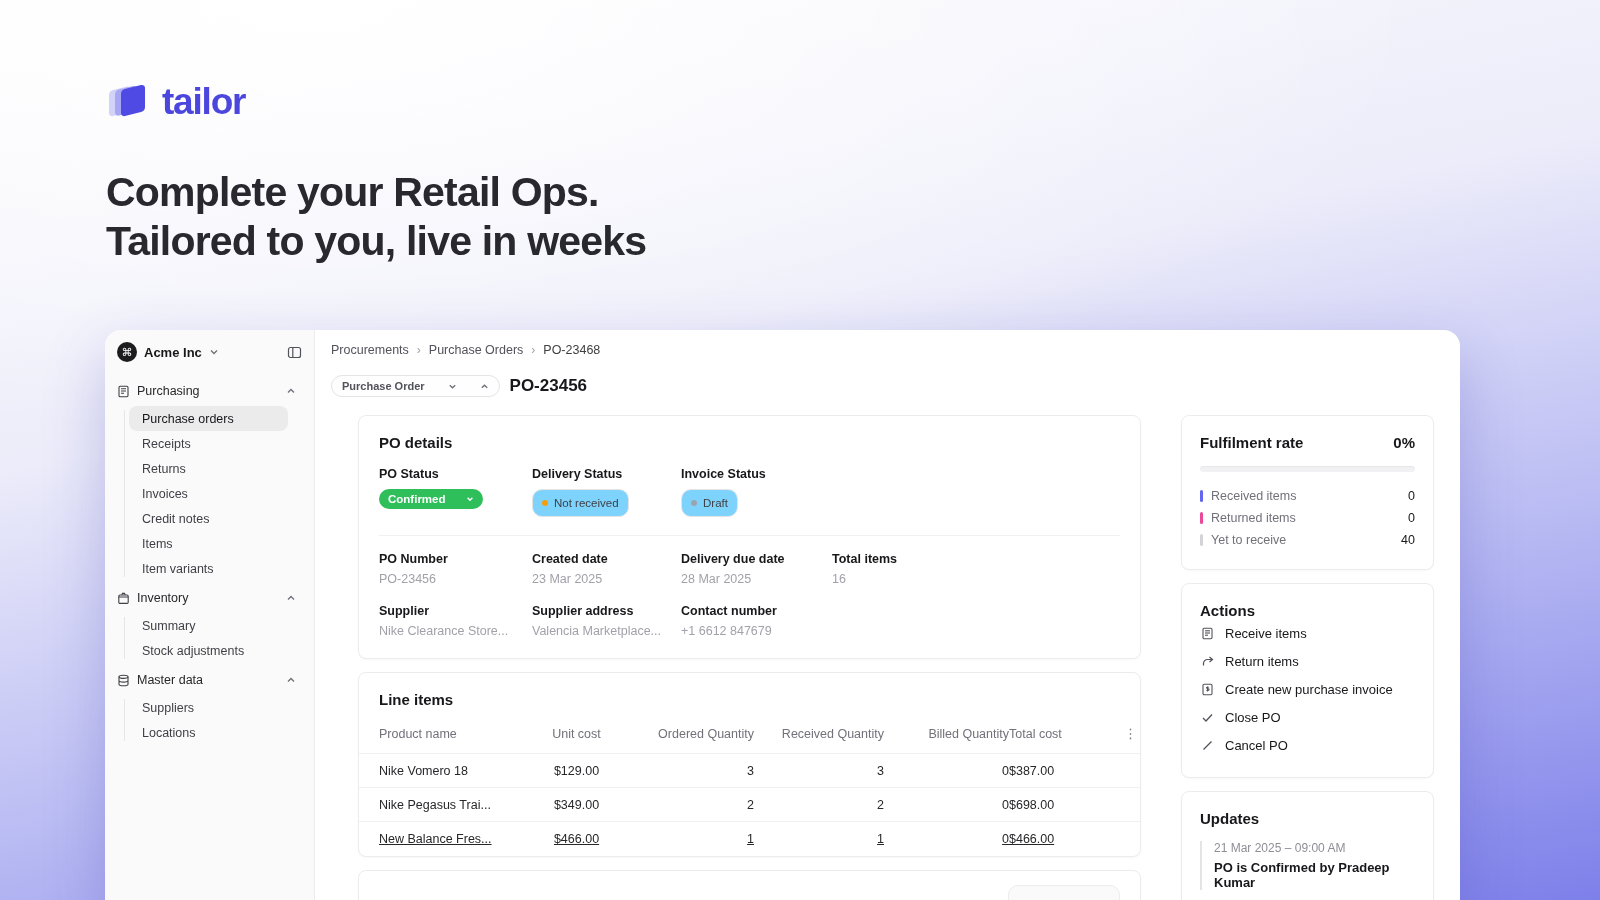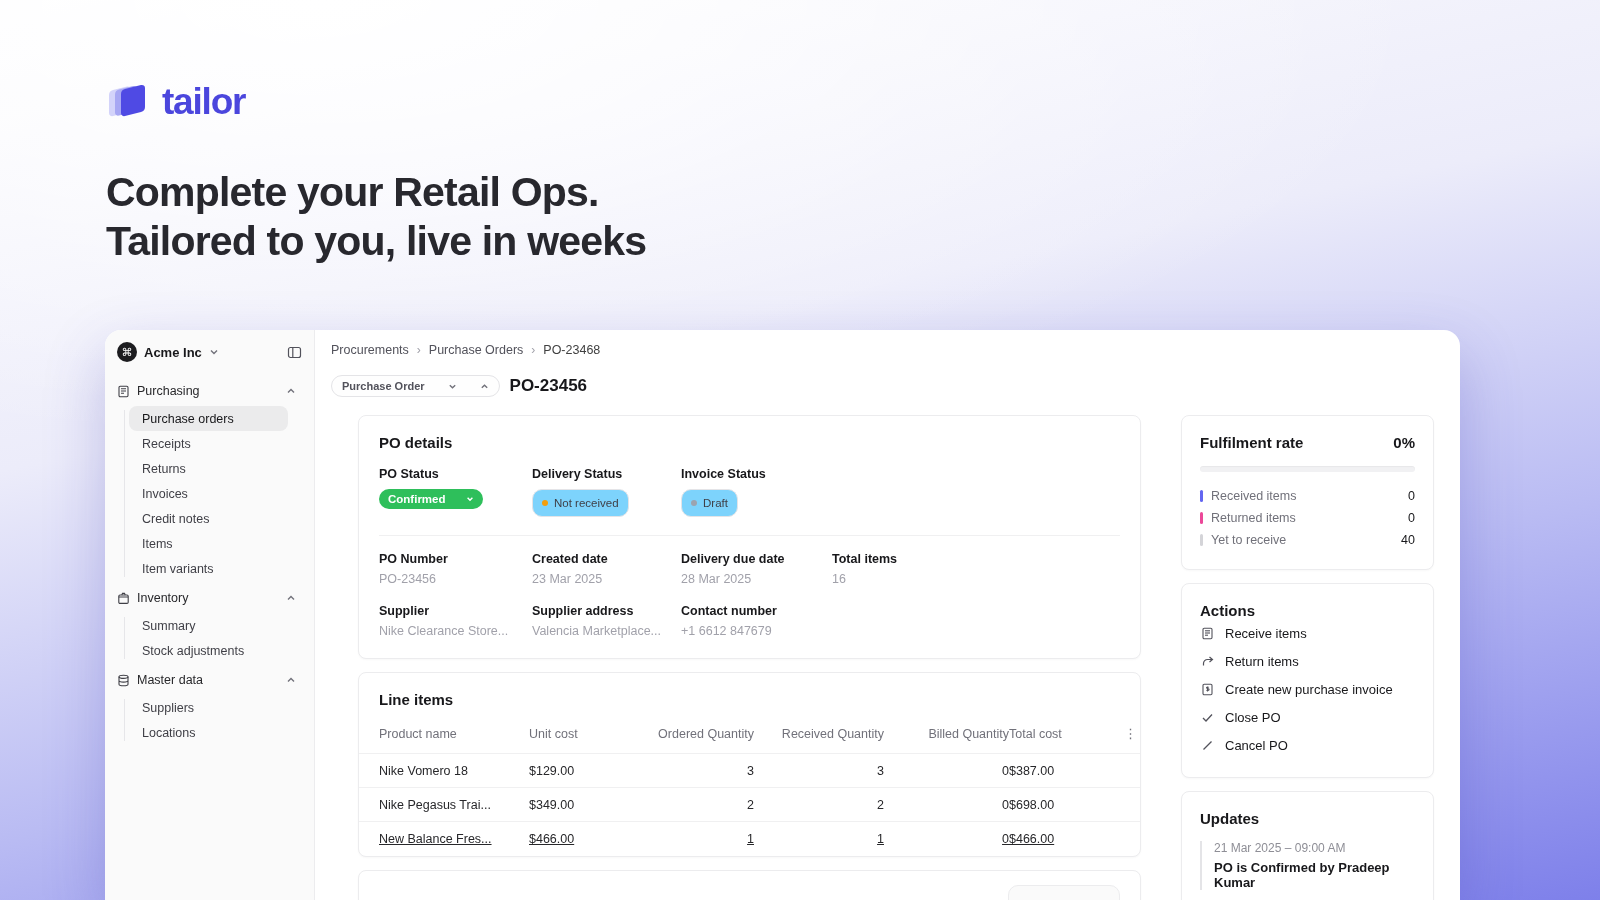--- a/index.html
+++ b/index.html
@@ -83,21 +83,21 @@
   .field-value { font-size:12.5px; color:#a1a1aa; }
 
   
   .li-card { padding:18px 0 0; overflow:hidden; }
   .li-card .card-title { padding:0 20px; }
   .li-header { display:flex; align-items:center; height:40px; padding:0 20px; margin-top:6px;
                font-size:12.5px; color:#71717a; border-bottom:1px solid #f0f0f1; }
   .li-row { display:flex; align-items:center; height:34px; padding:0 20px; font-size:12.5px;
             color:#27272a; border-bottom:1px solid #f0f0f1; cursor:pointer; }
   .li-row:last-child { border-bottom:none;text-decoration:underline; }
-  .c-name { flex:0 0 150px; } .c-unit { flex:0 0 95px; text-align:left; }
+  .c-name { flex:0 0 150px; } .c-unit { flex:0 0 95px; text-align:center; }
   .c-ord { flex:0 0 130px; text-align:right; } .c-rec { flex:0 0 130px; text-align:right; }
   .c-bill { flex:0 0 125px; text-align:right; } .c-total { flex:0 0 115px; text-align:left; }
   .c-kebab { flex:1; text-align:right; color:#71717a; font-size:13px; cursor:pointer; }
 
   .stub-card { margin-top:13px; height:60px; padding:14px 20px; display:flex; justify-content:flex-end; }
   .stub-pill { width:112px; height:30px; border:1px solid #ececee; background:#fafafa; border-radius:10px; }
 
   
   .fulfil-card { padding:18px; }
   .fulfil-head { display:flex; justify-content:space-between; align-items:center; }

